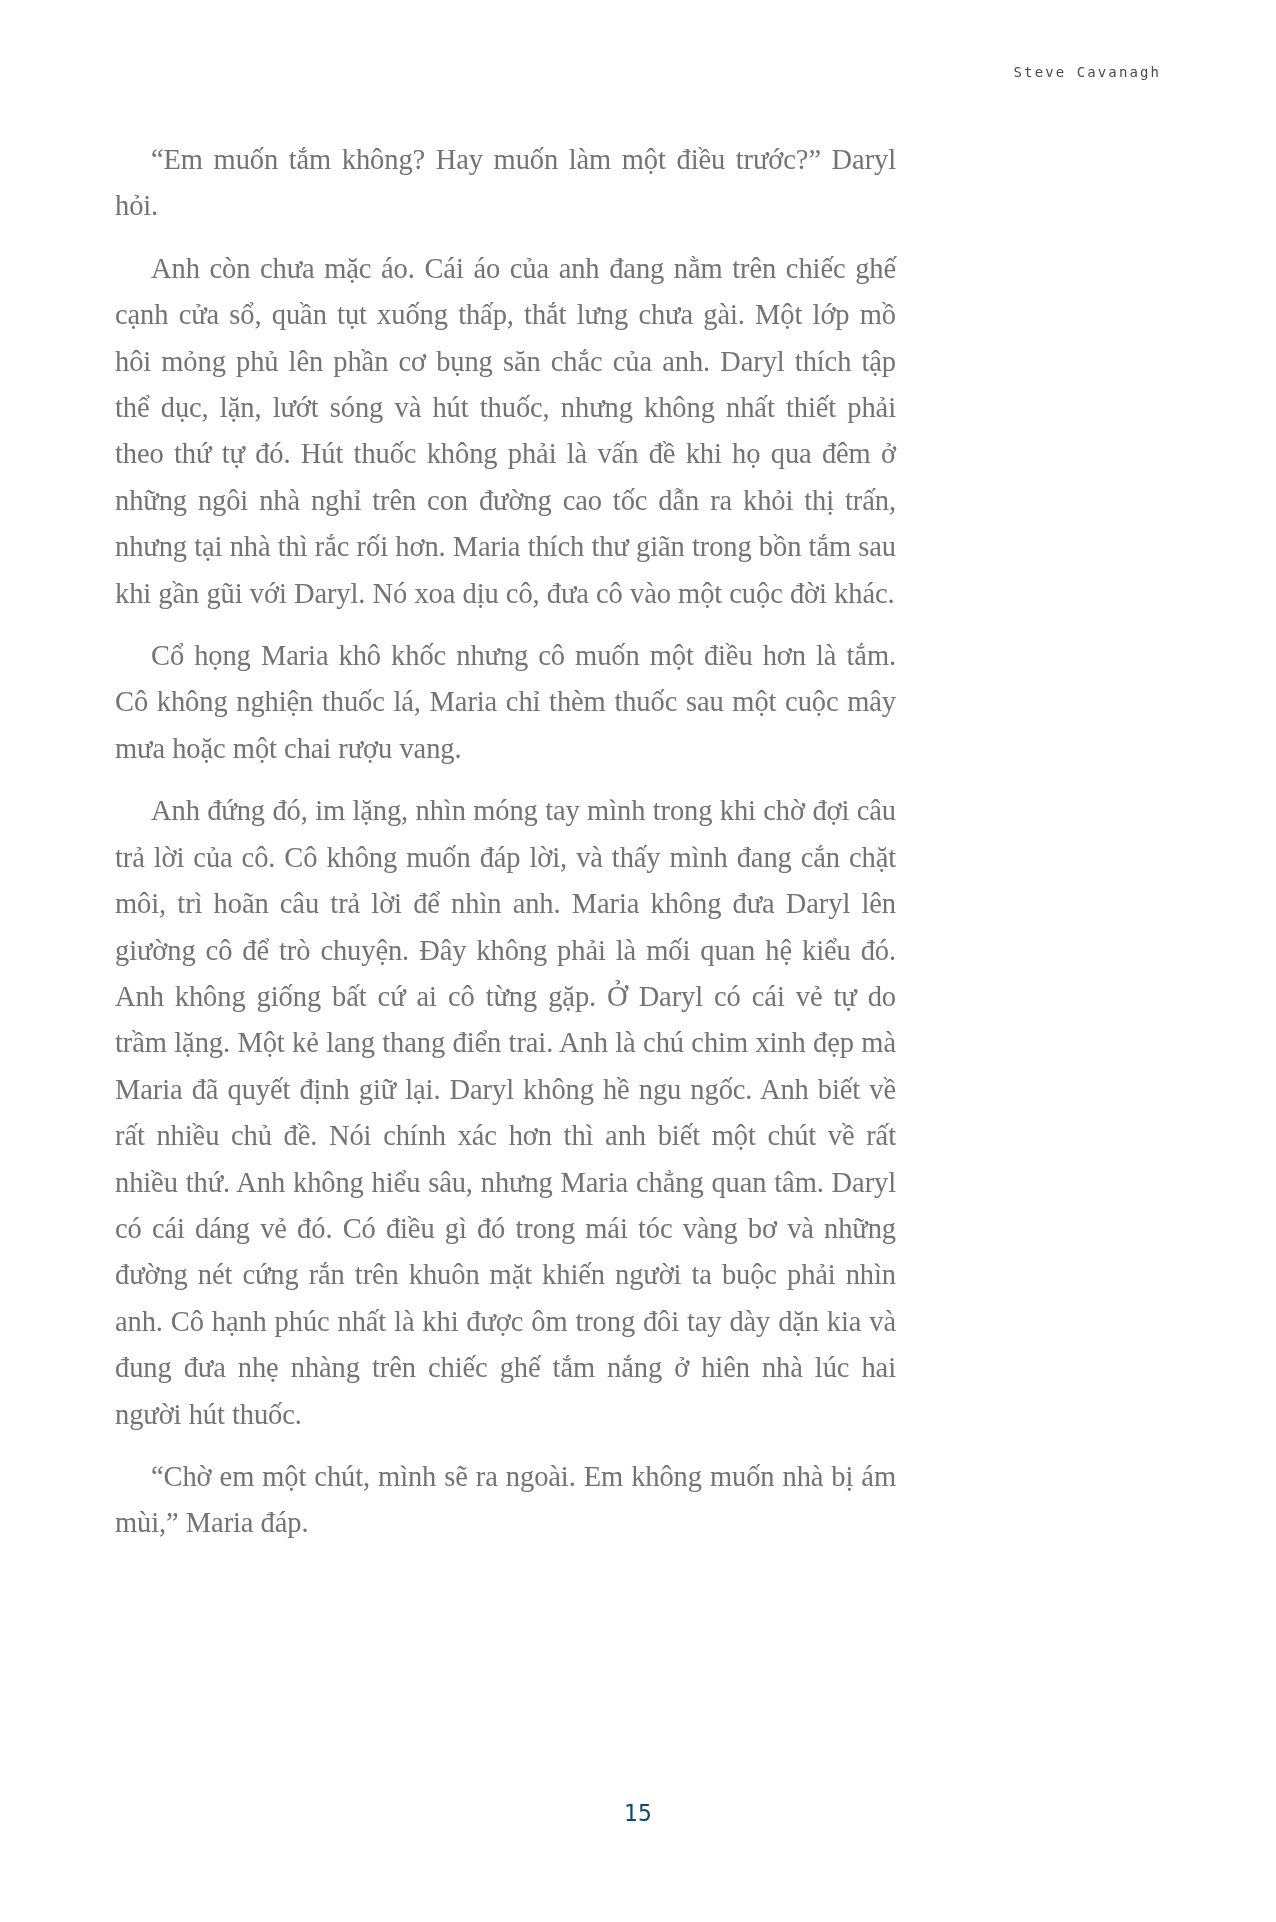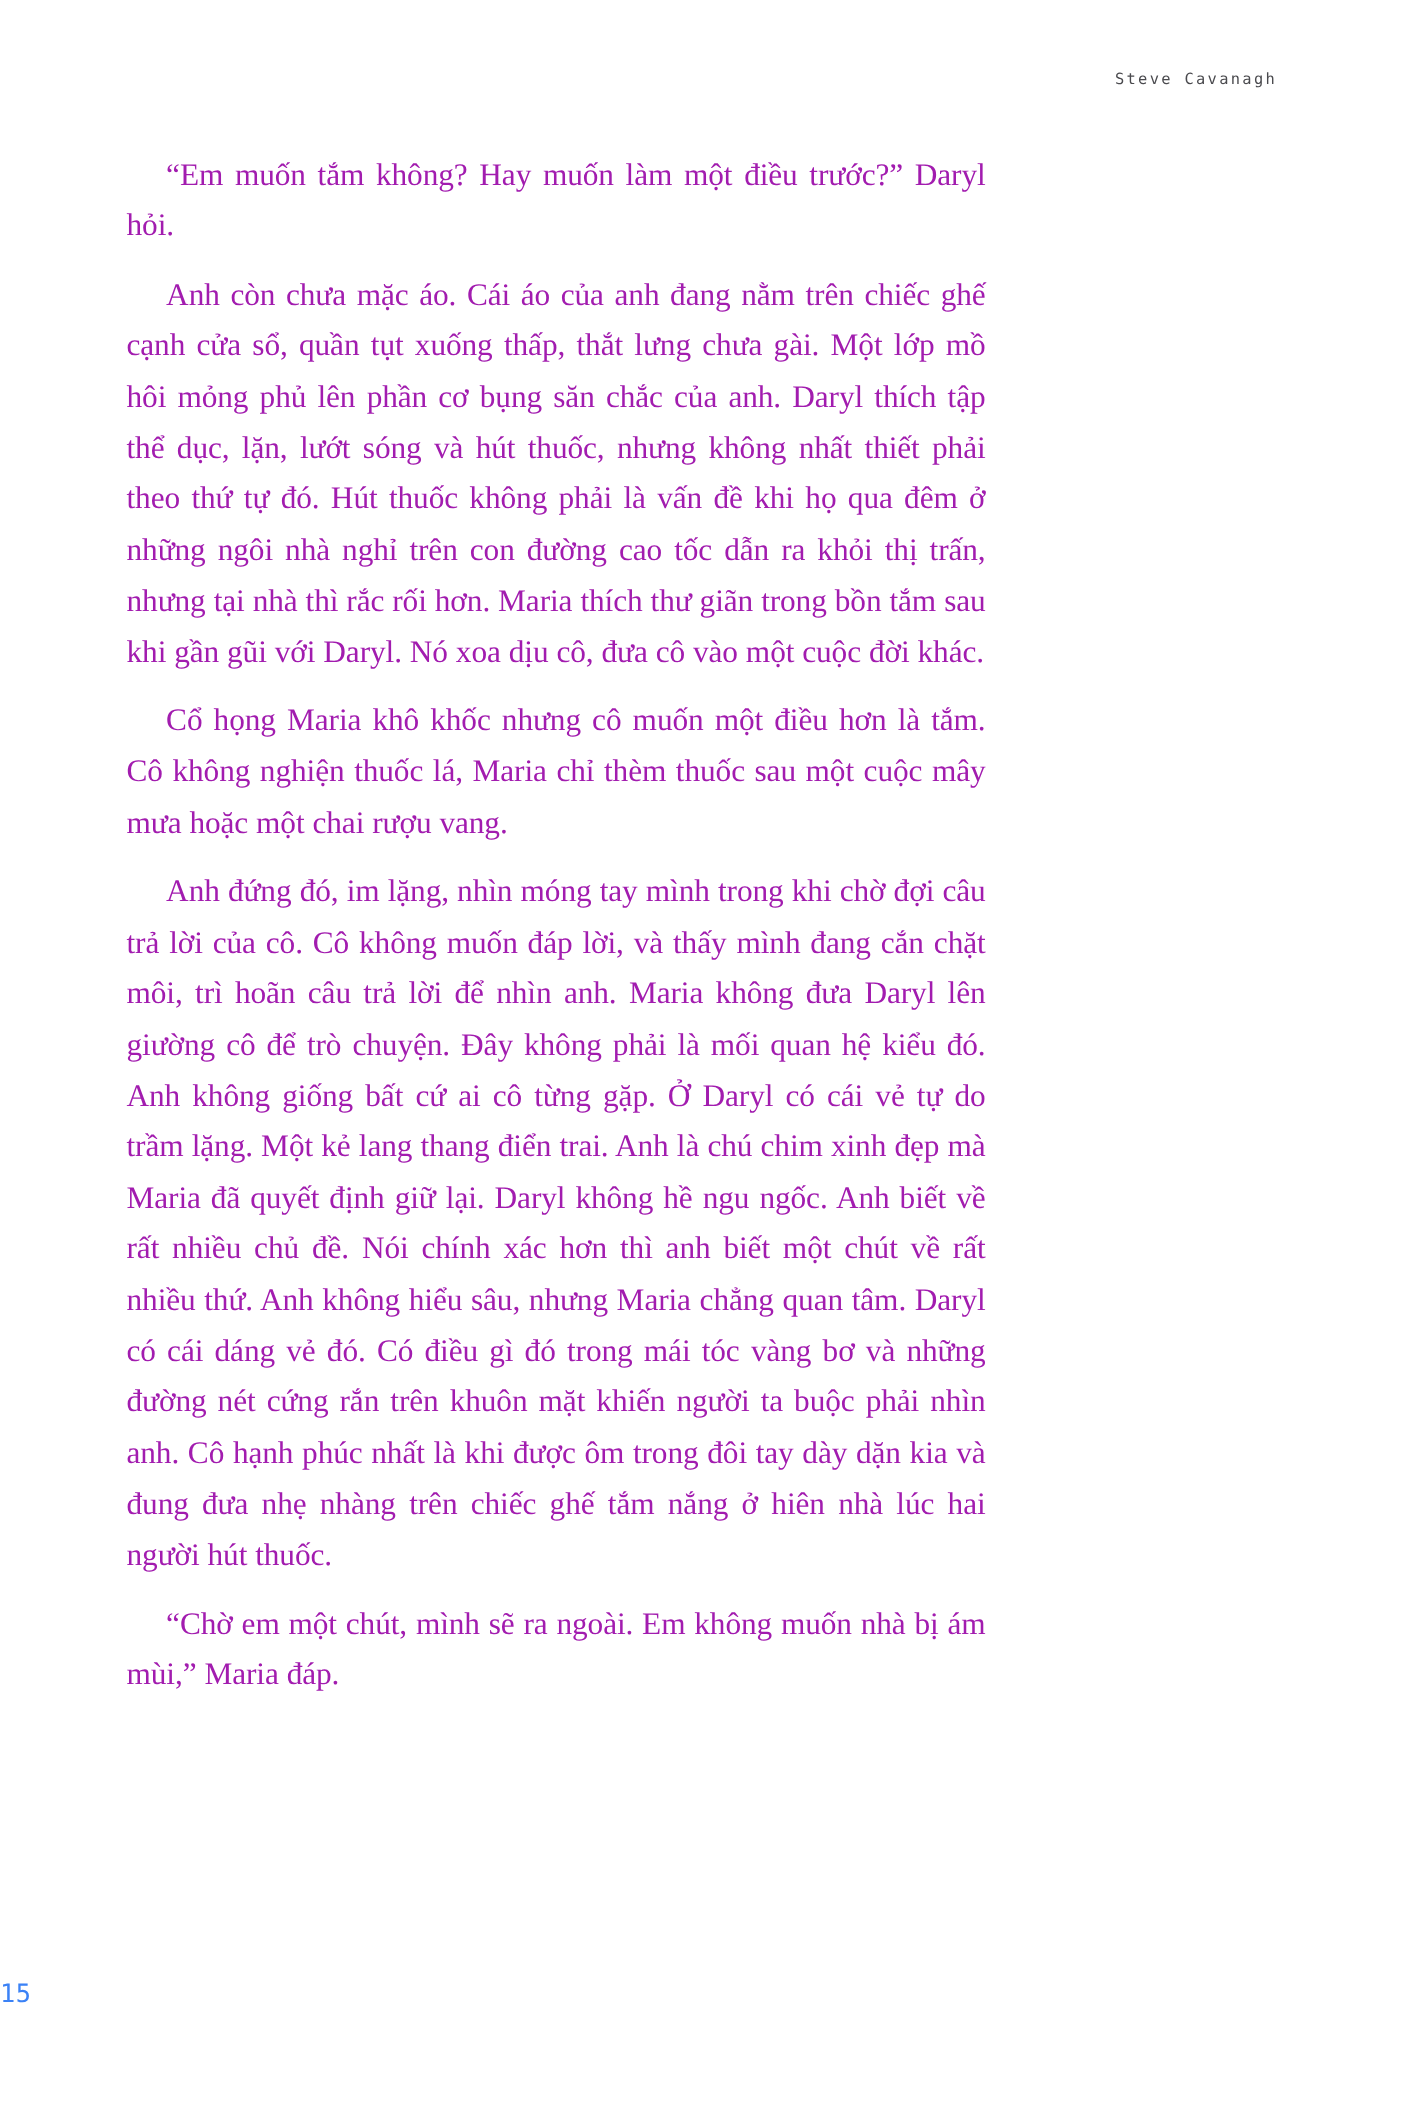--- a/index.html
+++ b/index.html
@@ -45,44 +45,44 @@
     width: 781px;
   }
 
   p.para {
     margin: 0 0 0 0;
     text-indent: 36px;
     text-align: justify;
     text-justify: inter-word;
     font-size: 28.5px;
     line-height: 46.4px;
-    color: #a21caf;
+    color: #737373;
     font-family: "Liberation Serif", "DejaVu Serif", serif;
     font-stretch: condensed;
     letter-spacing: -0.1px;
     word-spacing: 0.2px;
     hyphens: none;
   }
   p.para + p.para {
     margin-top: 16px;
   }
   
   p.para:last-child { margin-bottom: 0; }
 
   
   .folio {
     position: absolute;
     bottom: 96px;
     left: 0;
     width: 100%;
-    text-align: left;
+    text-align: center;
     font-family: "DejaVu Sans Mono", "Liberation Mono", monospace;
     font-size: 23px;
     letter-spacing: 0.5px;
-    color: #3b82f6;
+    color: #0c4a6e;
   }
 </style>
 </head>
 <body>
 
 <div class="page">
 
   <div class="running-head">Steve Cavanagh</div>
 
   <div class="text-block">

